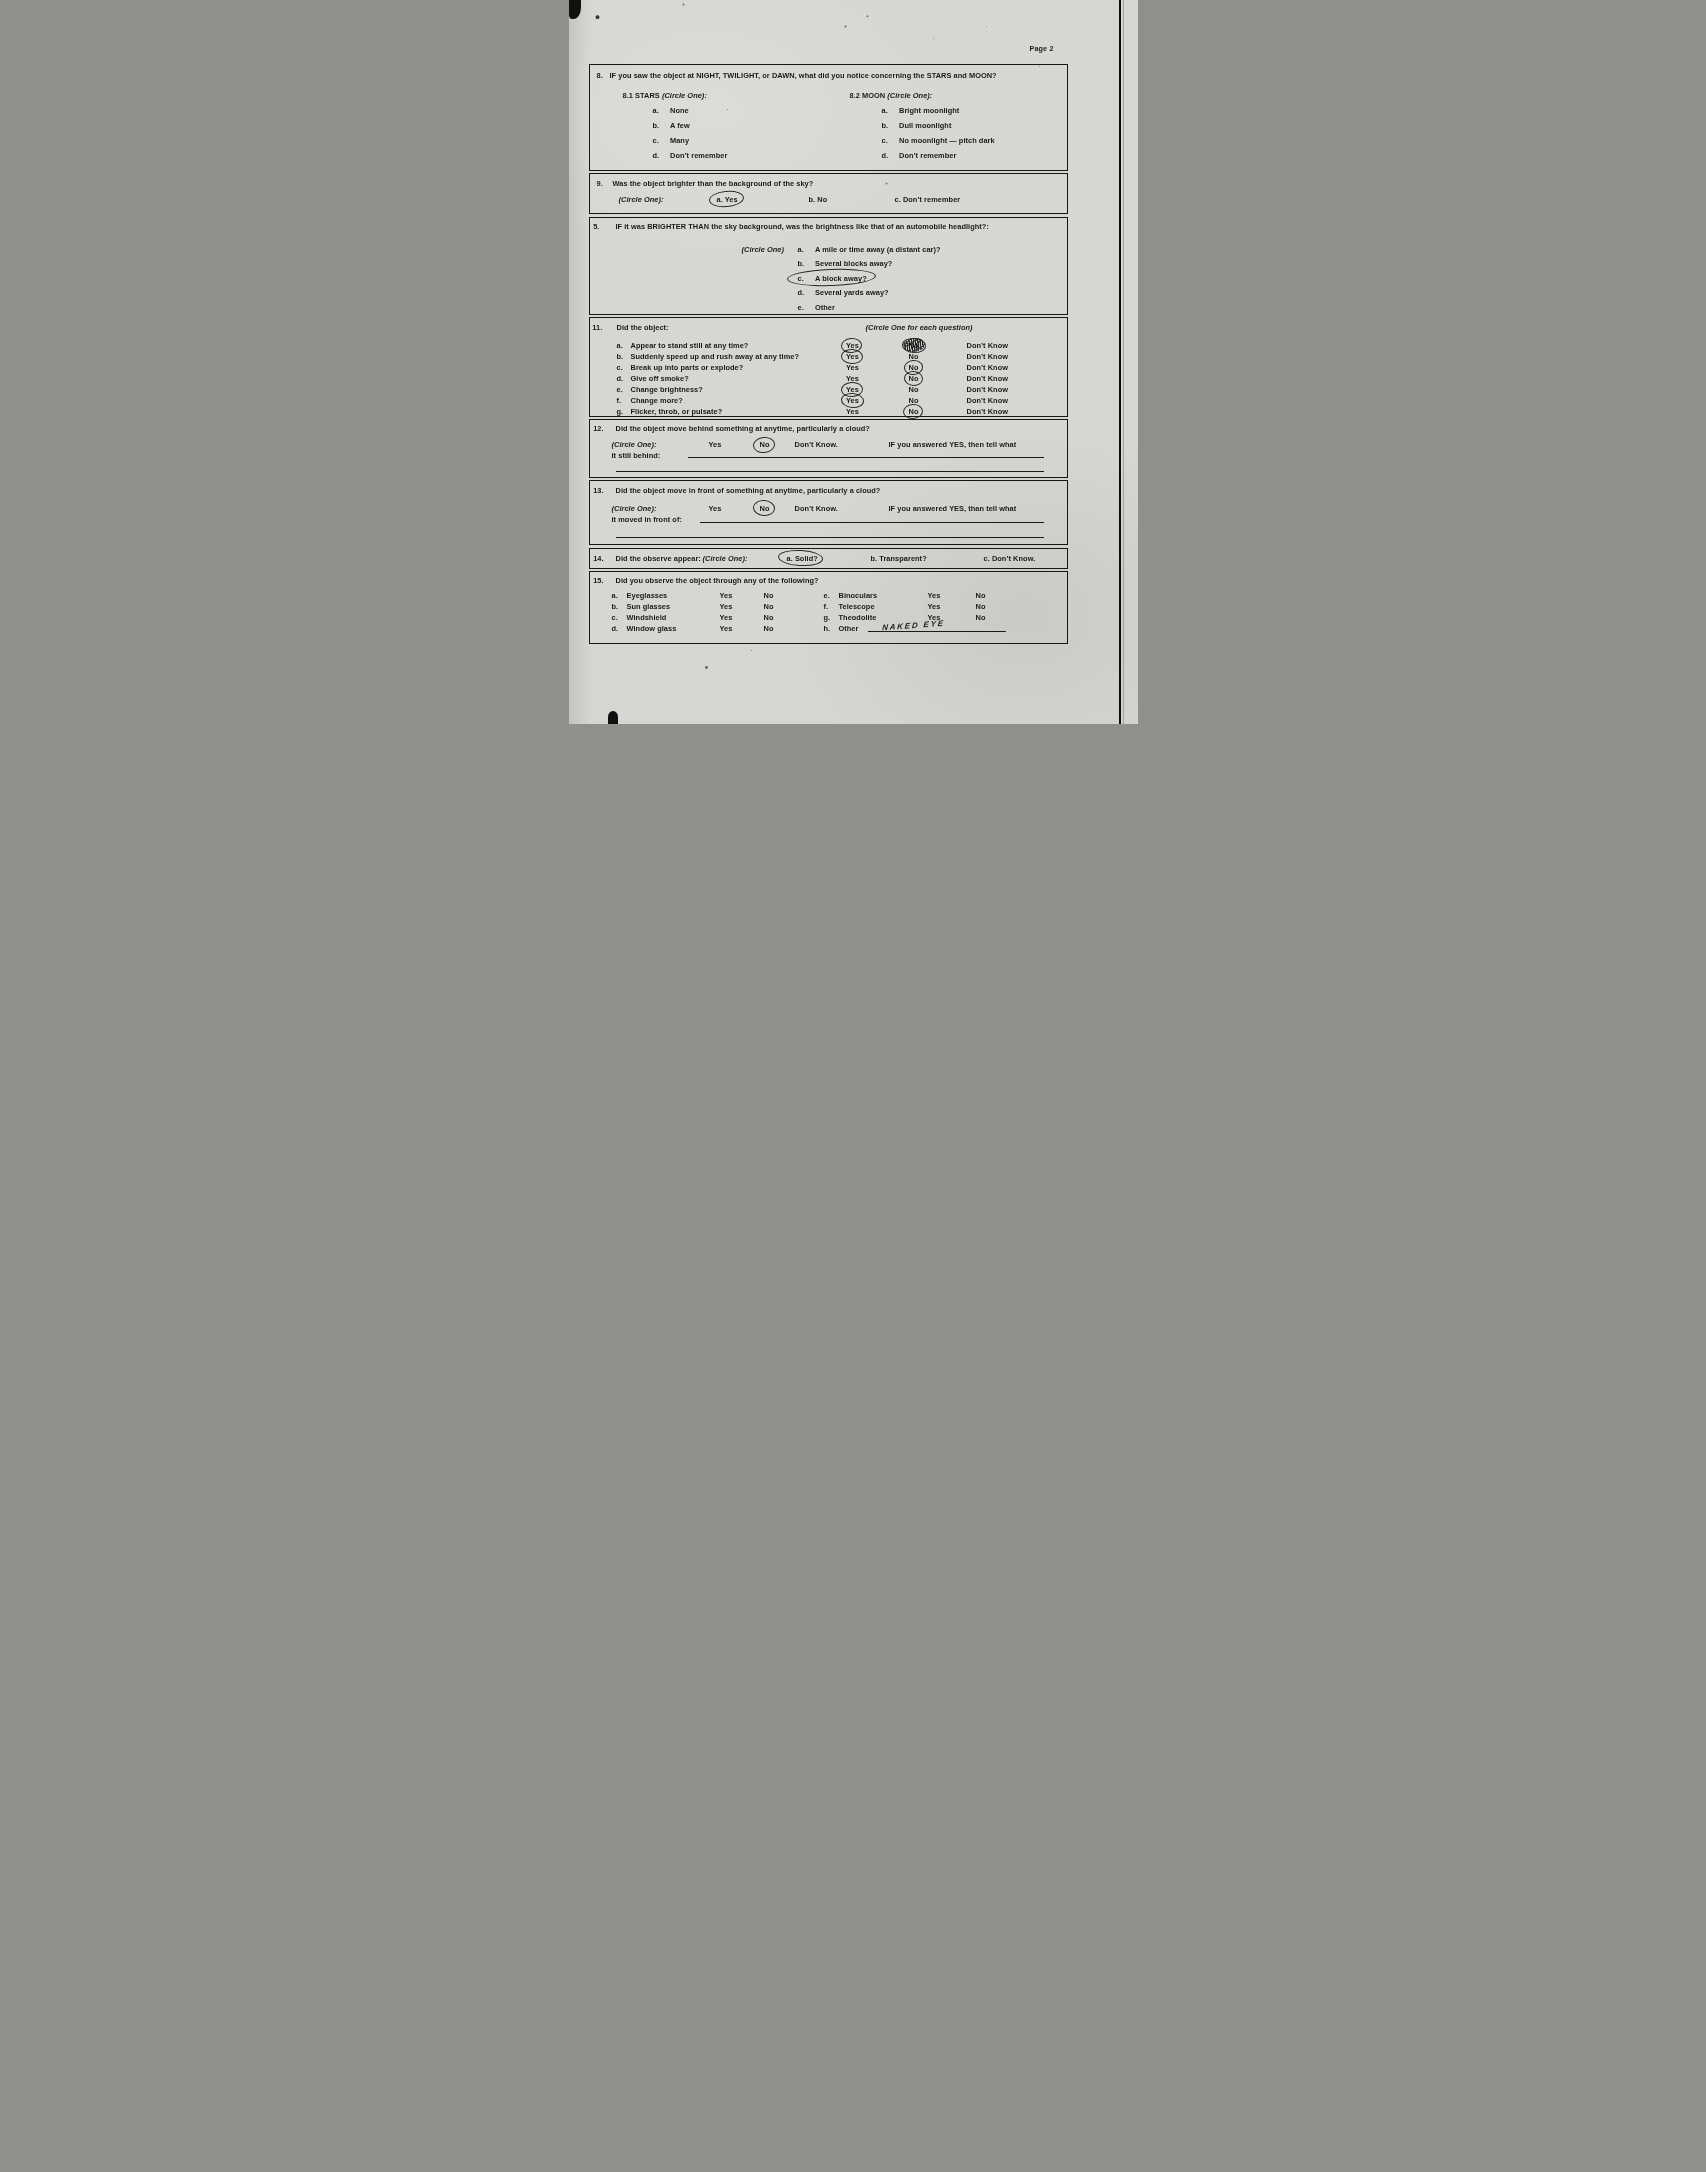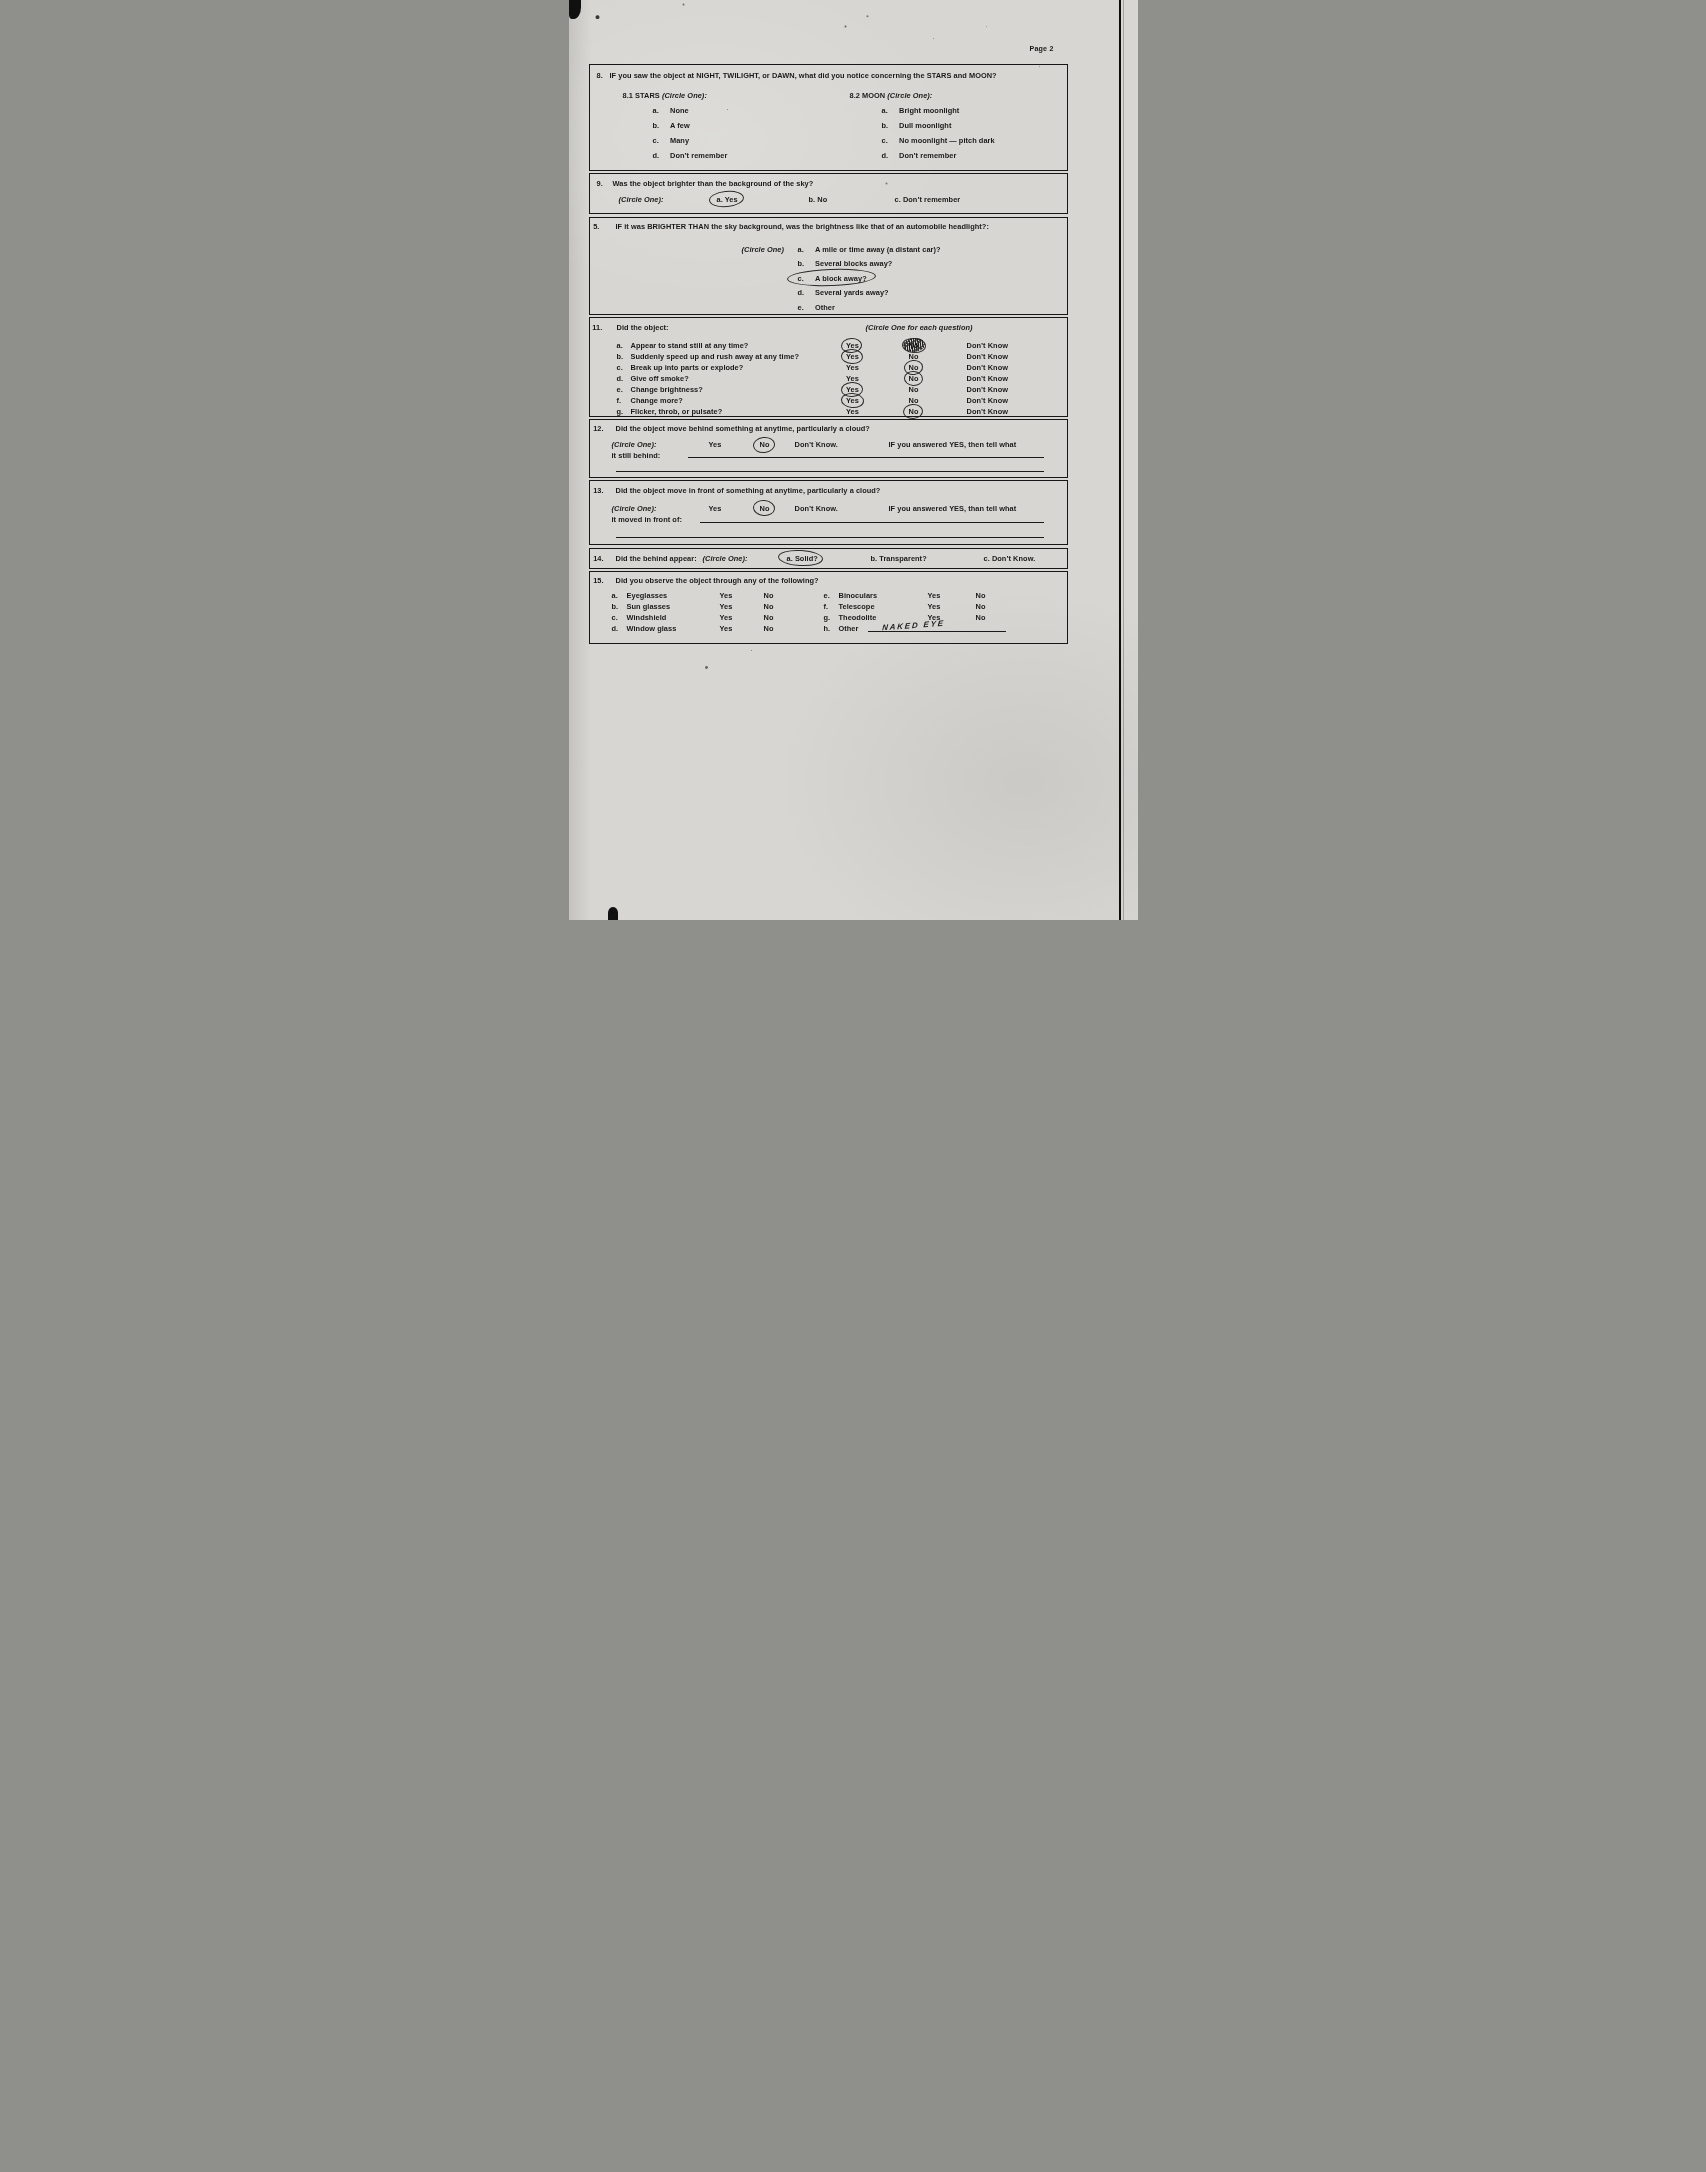--- a/index.html
+++ b/index.html
@@ -1,19 +1,19 @@
 <!DOCTYPE html>
 <html style="font-size:7.4px"><head>
 <meta charset="utf-8">
 <style>
   *{box-sizing:border-box;margin:0;padding:0}
   html,body{background:#8f8f8b}
   body{font-family:"Liberation Sans","DejaVu Sans",sans-serif}
   .scan{
-    position:relative;width:569px;height:920px;margin:0 auto;
+    position:relative;width:569px;height:724px;margin:0 auto;
     background-color:#d7d6d2;
     background-image:
       radial-gradient(ellipse 415px 276px at 25% 15%,rgba(255,255,255,.14),transparent 60%),
       radial-gradient(ellipse 415px 322px at 80% 85%,rgba(0,0,0,.06),transparent 60%),
       linear-gradient(90deg,rgba(0,0,0,.09),transparent 4%);
     color:#1a1a1a;font-weight:700;overflow:hidden
   }
   .abs{position:absolute}
   .form{position:absolute;top:64px;left:20px;width:479px}
   .qbox{position:relative;border:1.4px solid #161616;margin-bottom:2.3px;font-size:7.4px;line-height:9.2px;letter-spacing:0.05px}
@@ -201,21 +201,21 @@
       <span class="abs" style="top:23px;left:170px"><span class="circled" style="--tilt:5deg;--cl:-6.4px;--cr:-5.5px;--ct:-4.1px;--cb:-2.8px"><span>No</span></span></span>
       <span class="abs" style="top:23px;left:205px">Don’t Know.</span>
       <span class="abs" style="top:23px;left:299px">IF you answered YES, than tell what</span>
       <span class="abs" style="top:34px;left:22px">it moved in front of:</span>
       <span class="abs blank" style="top:33px;left:110px;width:344px"><span></span></span>
       <span class="abs blank" style="top:48px;left:26px;width:428px"></span>
     </section>
 
     <section class="qbox" style="height:21px">
       <span class="abs qnum" style="top:5.5px;left:3.7px">14.</span>
-      <span class="abs qtext" style="top:5.5px;left:26px">Did the behind appear:</span>
+      <span class="abs qtext" style="top:5.5px;left:26px">Did the observe appear:</span>
       <i class="abs co" style="top:5.5px;left:113px">(Circle One):</i>
       <span class="abs" style="top:5.5px;left:197px"><span class="circled" style="--tilt:3deg;--cl:-8.3px;--cr:-5.5px;--ct:-4.1px;--cb:-3.2px"><span>a.</span> <span>Solid?</span></span></span>
       <span class="abs" style="top:5.5px;left:281px"><span>b.</span> <span>Transparent?</span></span>
       <span class="abs" style="top:5.5px;left:394px"><span>c.</span> <span>Don’t Know.</span></span>
     </section>
 
     <section class="qbox" style="height:73px">
       <span class="abs qnum" style="top:3.7px;left:3.7px">15.</span>
       <span class="abs qtext" style="top:3.7px;left:26px">Did you observe the object through any of the following?</span>
 

